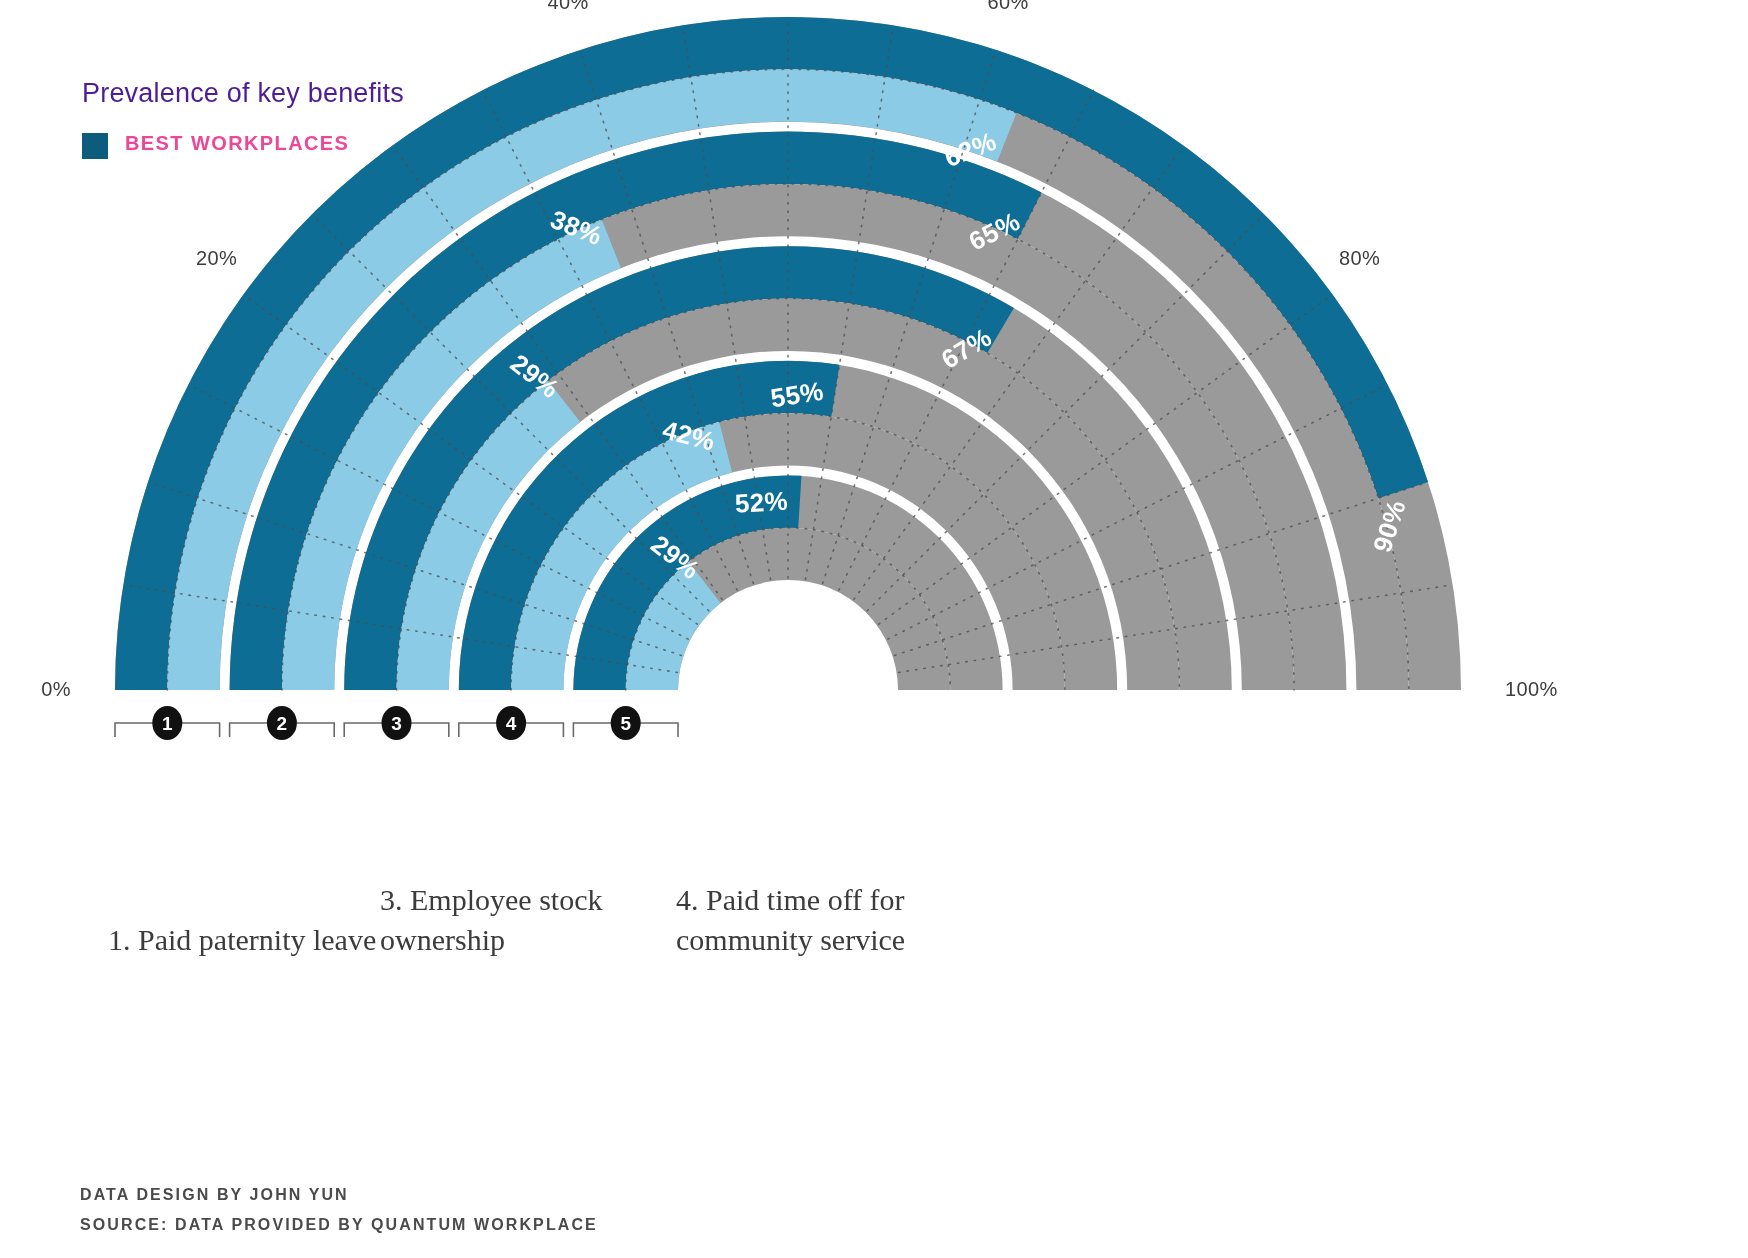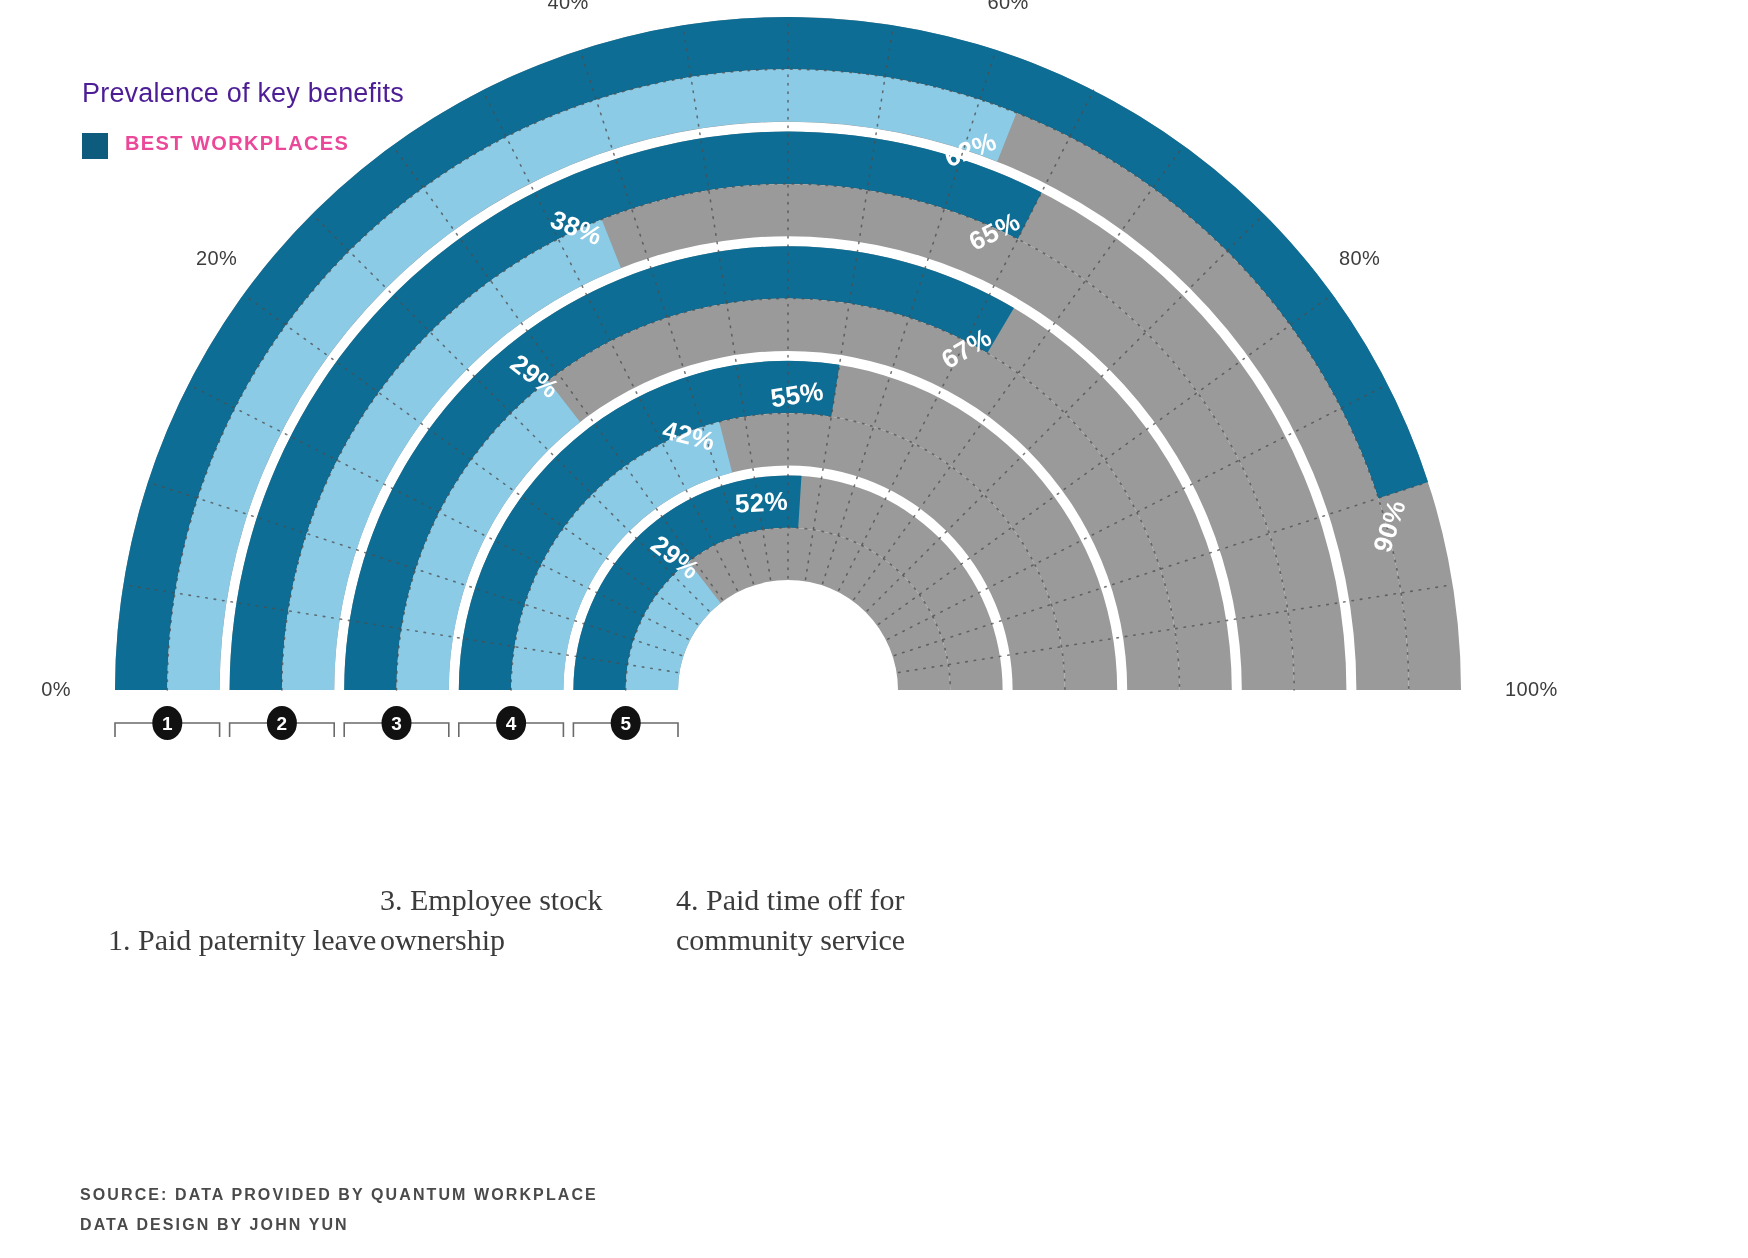--- a/index.html
+++ b/index.html
@@ -192,17 +192,17 @@
       </g>
   </svg>
 
   <div class="captions">
     <div class="caption">1. Paid paternity leave</div>
     <div class="caption">3. Employee stock ownership</div>
     <div class="caption">4. Paid time off for community service</div>
   </div>
 
   <div class="source">
+    <div>DATA DESIGN BY JOHN YUN</div>
     <div>SOURCE: DATA PROVIDED BY QUANTUM WORKPLACE</div>
-    <div>DATA DESIGN BY JOHN YUN</div>
   </div>
 
 </div>
 
 </body></html>

